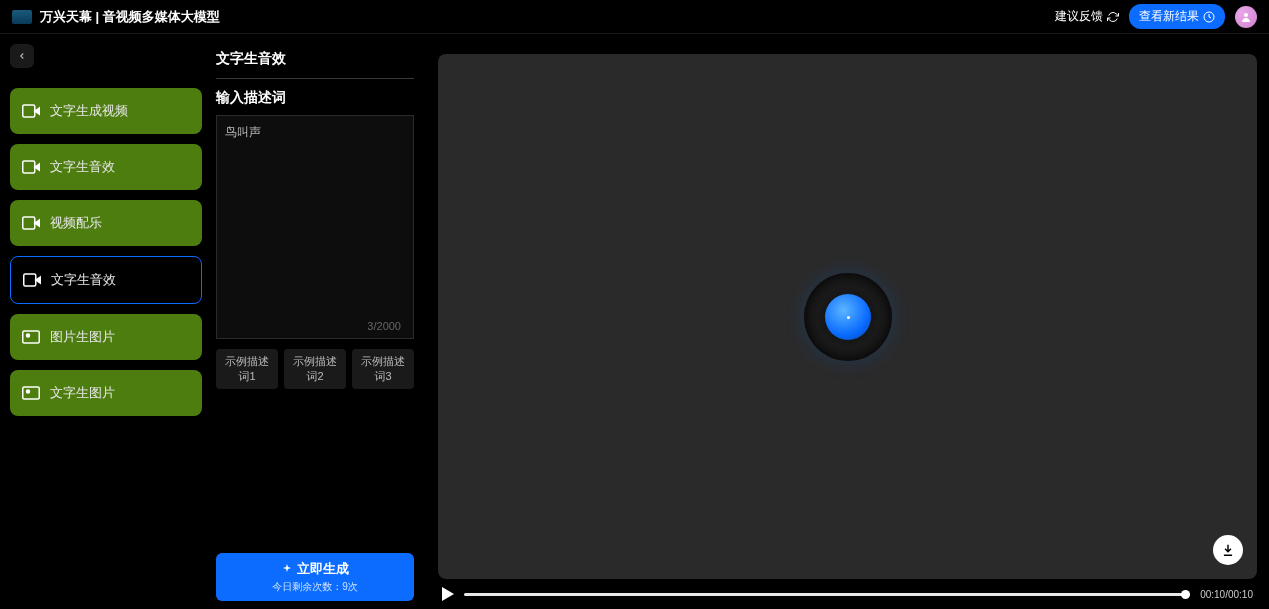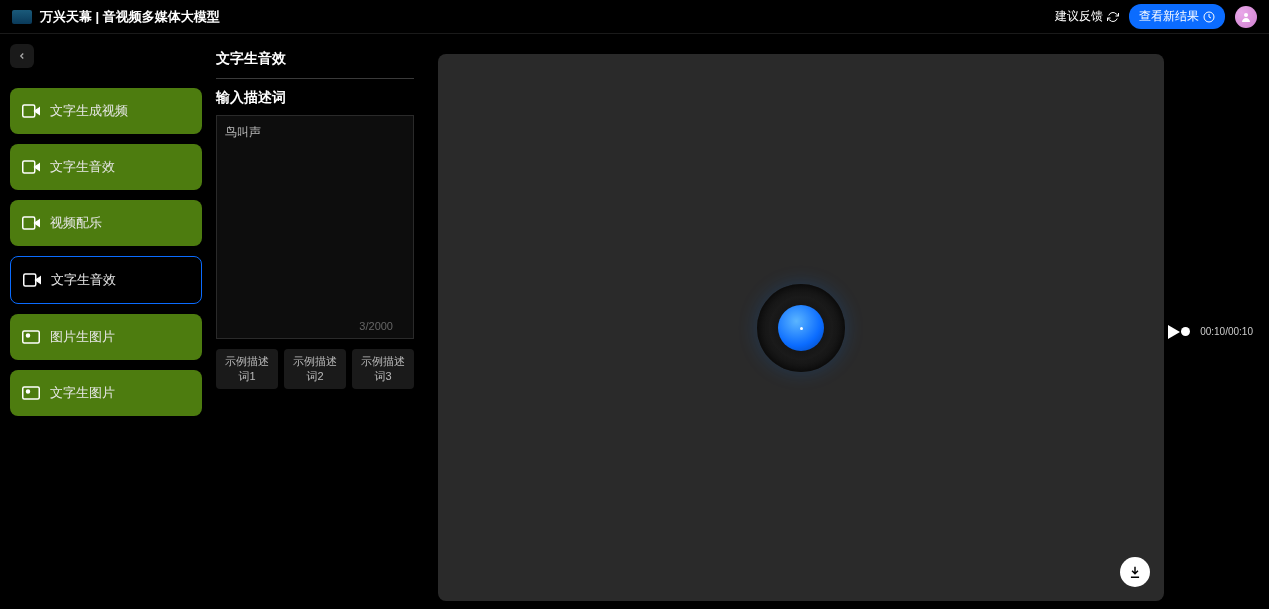--- a/index.html
+++ b/index.html
@@ -99,21 +99,21 @@
       height: 224px;
       position: relative;
     }
     .textarea {
       width: 100%; height: 100%;
       background: transparent; border: none; outline: none;
       color: #bbb; font-size: 12px; resize: none;
       font-family: inherit;
     }
     .char-count {
-      position: absolute; bottom: 6px; right: 20px;
+      position: absolute; bottom: 6px; right: 12px;
       font-size: 11px; color: #666;
     }
     .example-row { display: flex; gap: 6px; padding: 10px 4px; }
     .example-btn {
       background: #1a1a1a; border: none; color: #bbb;
       font-size: 11px; padding: 5px 8px; border-radius: 4px;
       cursor: pointer;
     }
     .generate-area {
       position: absolute; bottom: 8px; left: 4px; right: 4px;
@@ -127,21 +127,21 @@
       display: flex; flex-direction: column; align-items: center;
       gap: 2px;
     }
     .generate-label { font-size: 13px; font-weight: 600; display: flex; align-items: center; gap: 4px; }
     .generate-sub { font-size: 10px; color: #cde0ff; }
 
     
     .preview {
       flex: 1;
       padding: 20px 12px 8px 20px;
-      display: flex; flex-direction: row;
+      display: flex; flex-direction: column;
     }
     .preview-canvas {
       flex: 1;
       background: #2a2a2a;
       border-radius: 8px;
       position: relative;
       display: flex; align-items: center; justify-content: center;
     }
     .speaker-ring {
       width: 88px; height: 88px; border-radius: 50%;
@@ -296,20 +296,31 @@
     <div class="input-label">输入描述词</div>
     <div class="textarea-wrap">
       <textarea class="textarea" style="">鸟叫声</textarea>
       <div class="char-count">3/2000</div>
     </div>
     <div class="example-row">
       <button class="example-btn">示例描述词1</button>
       <button class="example-btn">示例描述词2</button>
       <button class="example-btn">示例描述词3</button>
     </div>
+    <div class="generate-area">
+      <button class="generate-btn">
+        <span class="generate-label">
+          <svg width="12" height="12" viewBox="0 0 24 24" fill="#fff">
+              <path d="M12 2l2 6 6 2-6 2-2 6-2-6-6-2 6-2z"></path>
+            </svg>
+          <span>立即生成</span>
+        </span>
+        <span class="generate-sub">今日剩余次数：9次</span>
+      </button>
+    </div>
   </div>
 
   <div class="preview">
     <div class="preview-canvas">
       <div class="speaker-ring">
         <div class="speaker-core">
           <div class="speaker-dot"></div>
         </div>
       </div>
       <div class="download-fab">

